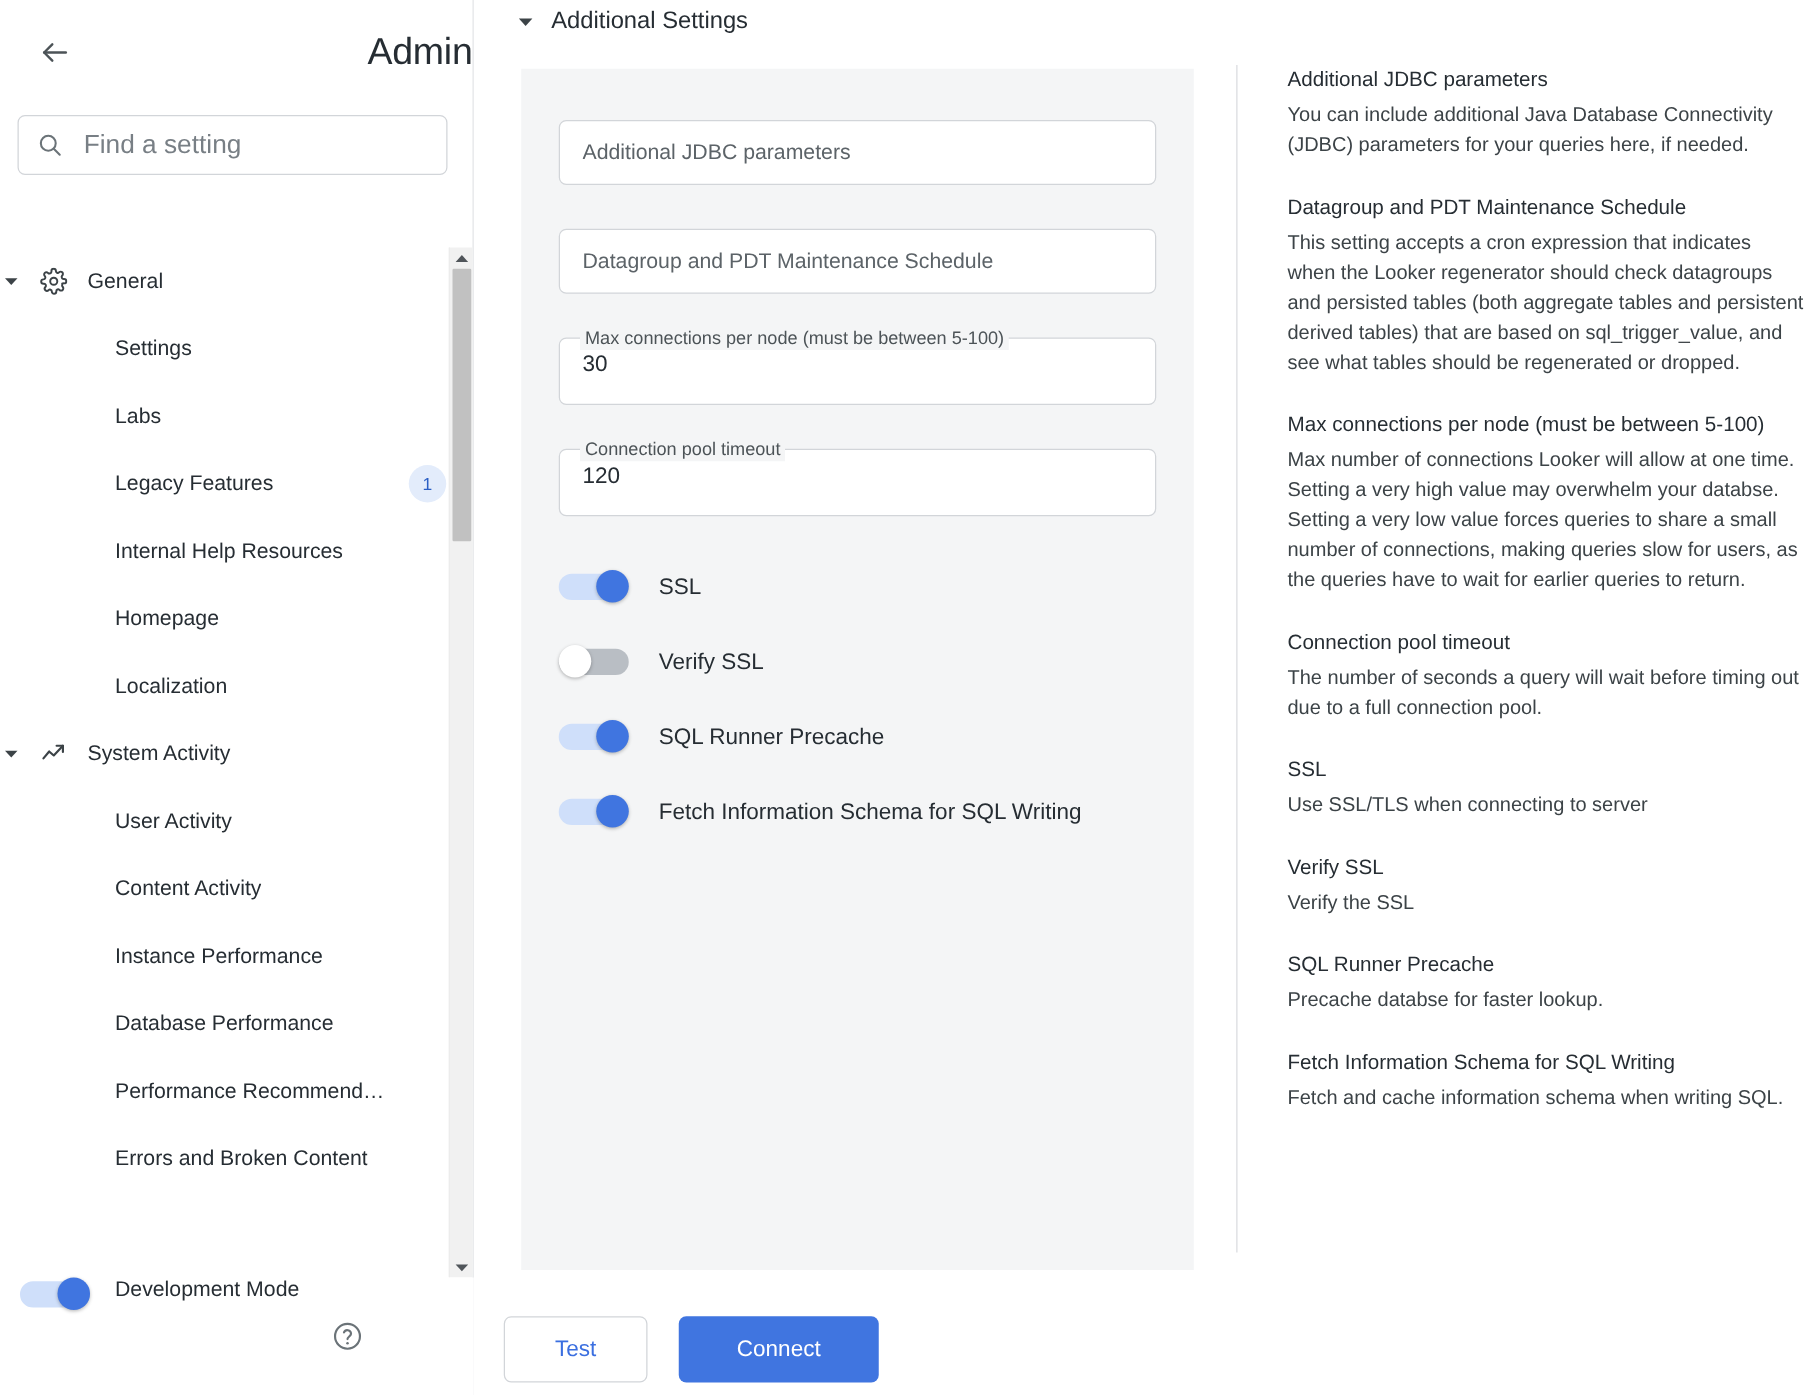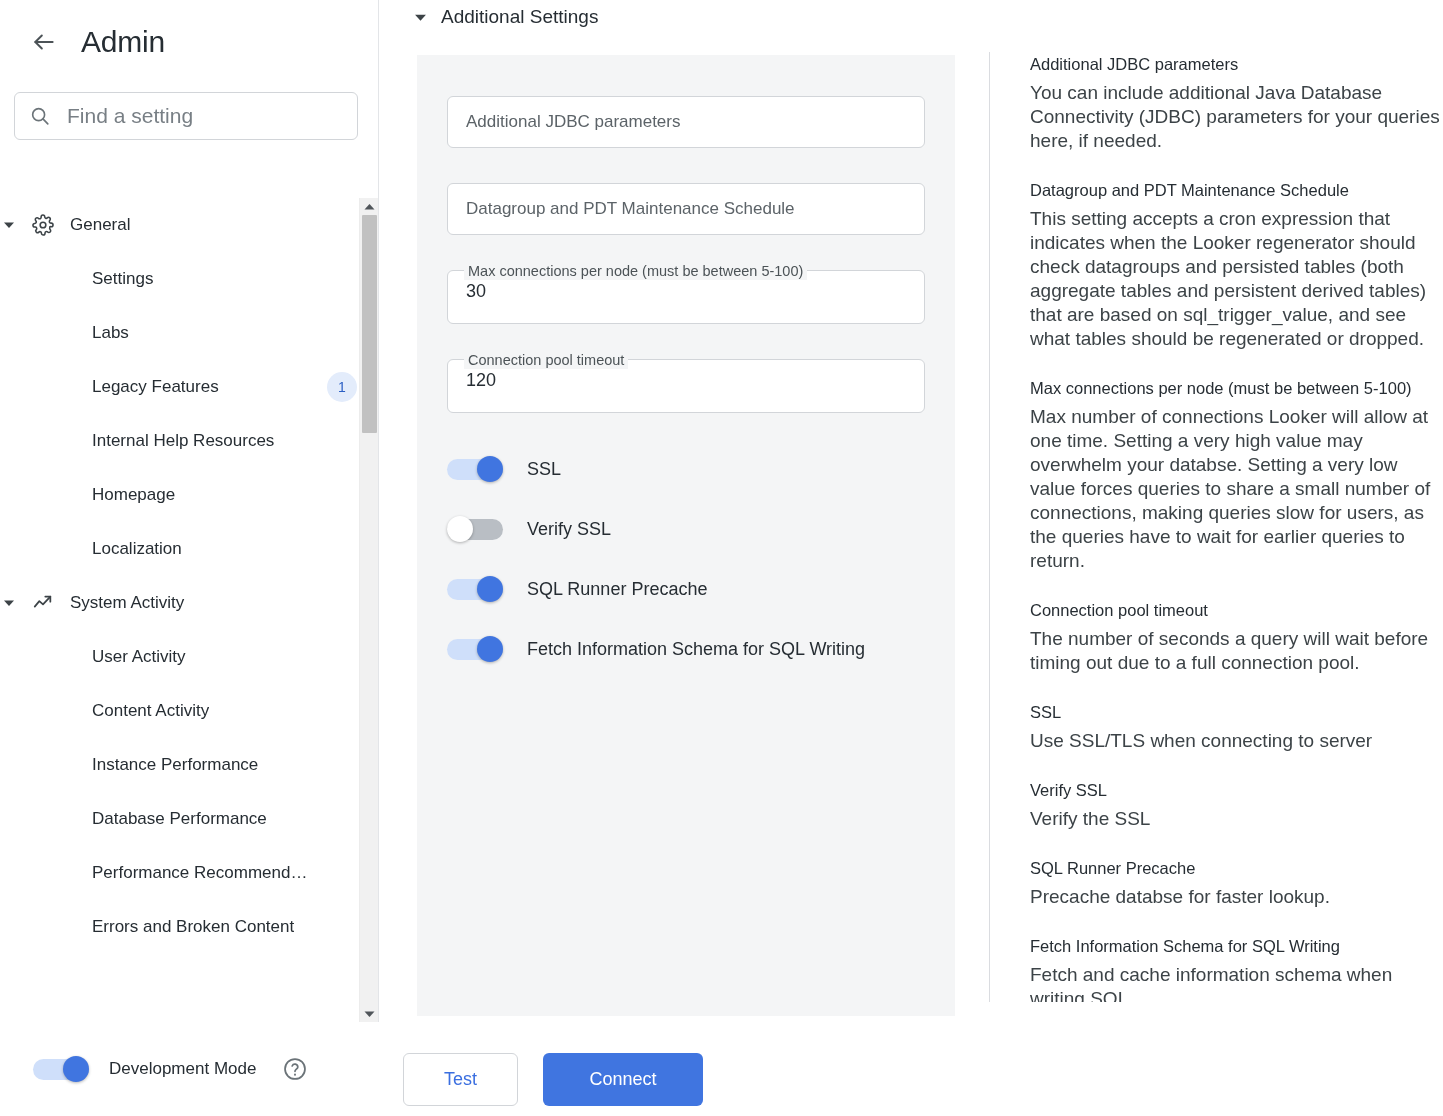--- a/index.html
+++ b/index.html
@@ -18,20 +18,21 @@
   .sidebar {
     position: absolute; left: 0; top: 0;
     width: 379px; height: 1116px;
     background: #ffffff;
     border-right: 1px solid #e3e5e8;
   }
   .sb-header {
     display: flex; align-items: center;
     padding: 22px 0 0 30px;
     height: 62px;
+    justify-content: space-between;
   }
   .back-arrow {
     width: 28px; height: 28px;
     display: flex; align-items: center; justify-content: center;
     color: #4c5357; cursor: pointer;
   }
   .sb-title {
     font-size: 30px; font-weight: 400; color: #262d33;
     margin-left: 23px; letter-spacing: -0.2px;
   }
@@ -112,22 +113,22 @@
     position: absolute; left: 2px; top: 17px;
     width: 15px; height: 218px;
     background: #c1c1c1; border-radius: 1px;
     cursor: pointer;
   }
 
   
   .sb-footer {
     position: absolute; left: 0; bottom: 0;
     width: 379px; height: 94px;
-    display: flex; align-items: center;
-    padding-left: 33px;
+    display: flex; 
+    padding-left: 16px;
     background: #fff;
   }
   .footer-label { font-size: 17px; color: #262d33; margin-left: 20px; }
   .help-icon {
     margin-left: 26px; color: #6b7378;
     display: flex; align-items: center; cursor: pointer;
   }
 
   
   .toggle {
@@ -245,21 +246,21 @@
     padding-left: 40px;
     overflow: hidden;
   }
   .help-block { margin-bottom: 25px; }
   .help-block:last-child { margin-bottom: 0; }
   .help-title {
     font-size: 16.5px; color: #262d33;
     line-height: 24px; margin-bottom: 5px;
   }
   .help-body {
-    font-size: 19px; color: #3c4347;
+    font-size: 16px; color: #3c4347;
     line-height: 24px;
   }
 </style>
 </head>
 <body>
 
 <div class="page">
 
   <aside class="sidebar">
 

